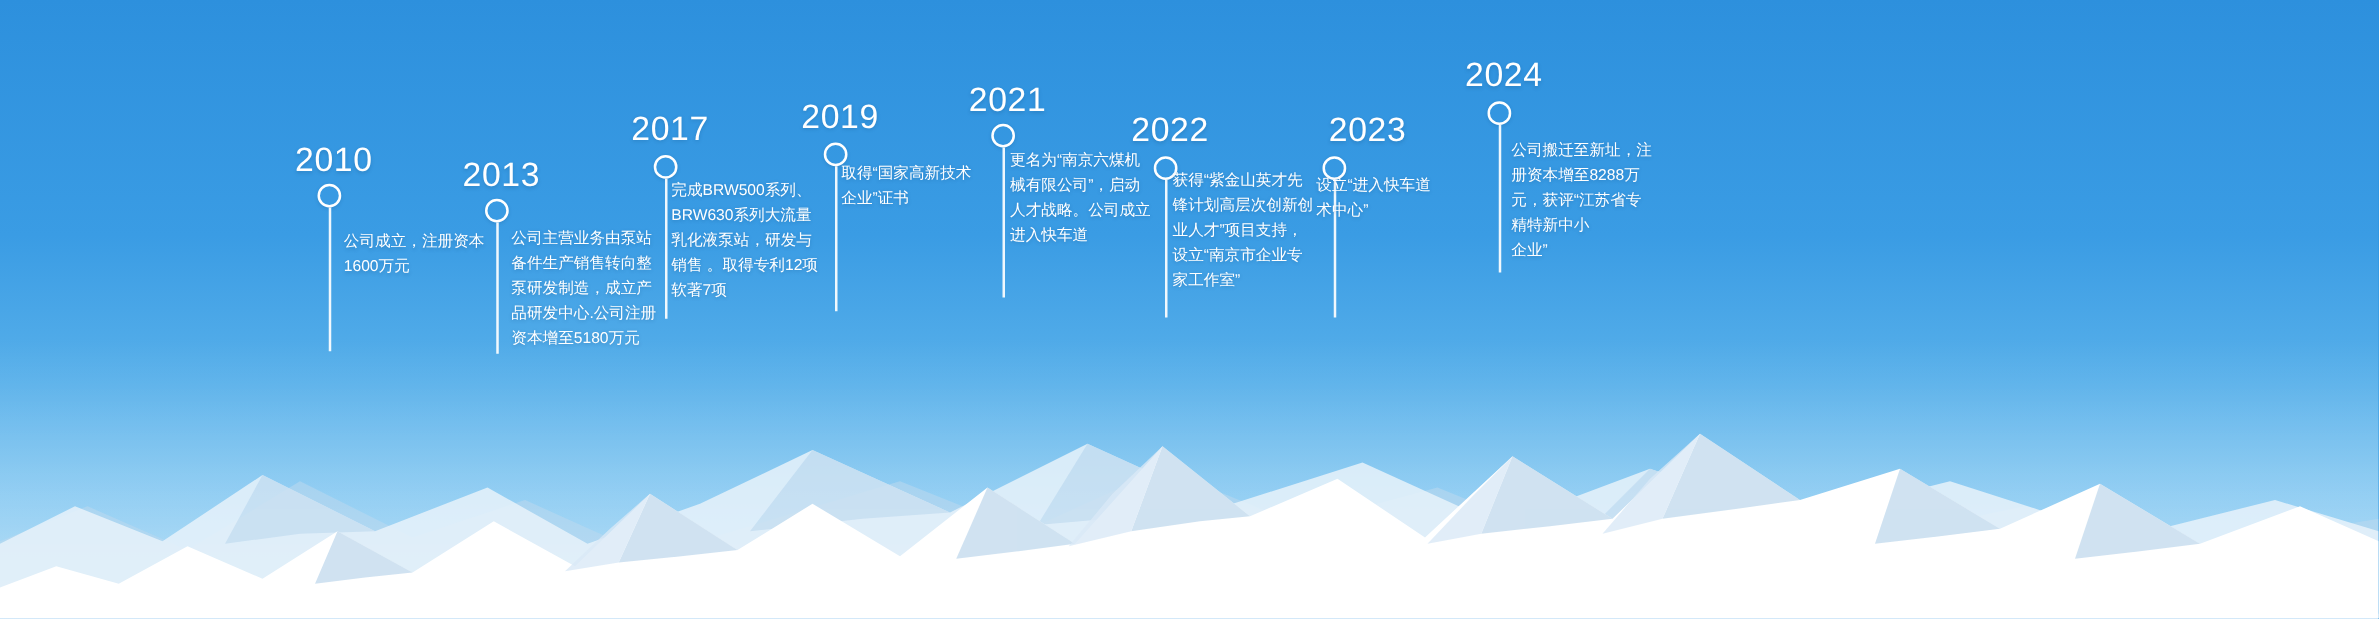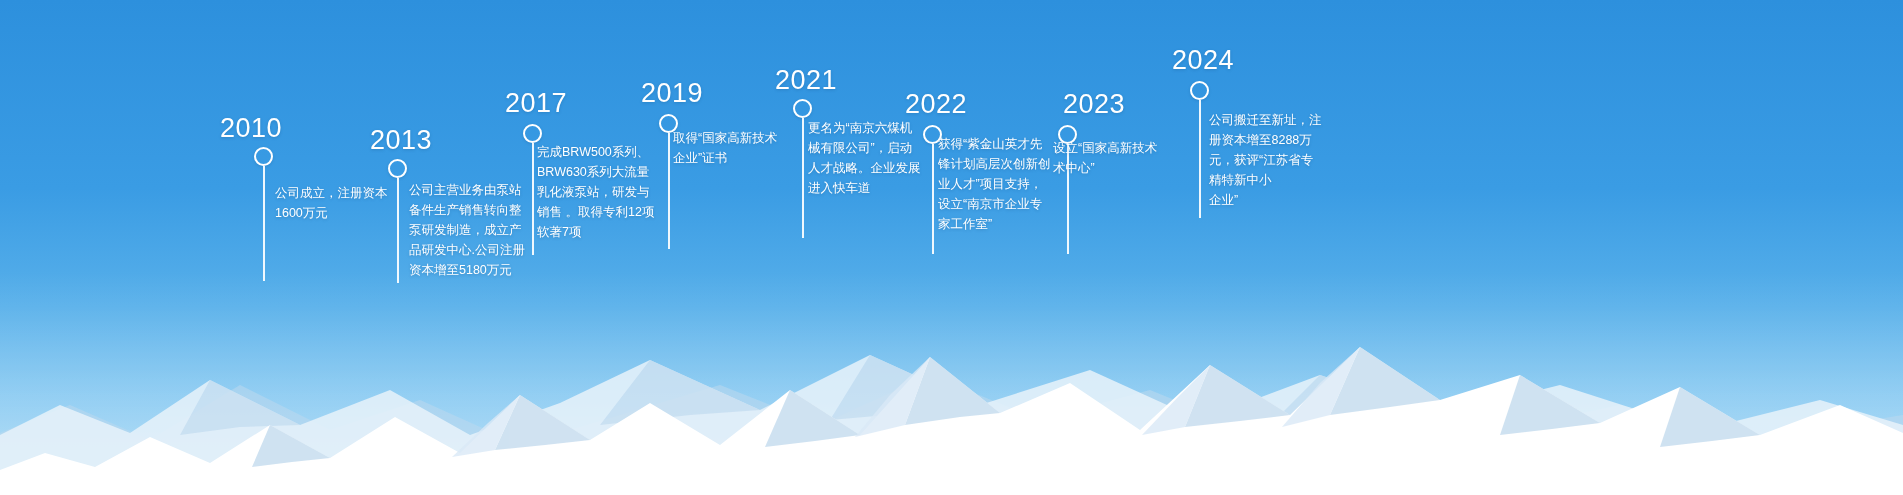--- a/index.html
+++ b/index.html
@@ -110,21 +110,21 @@
       </g>
 
       <polygon points="0,200 0,190 120,178 260,192 400,180 540,195 700,182 880,196 1060,184 1240,197 1420,186 1600,198 1780,188 1903,196 1903,200" fill="#ffffff" opacity=".95"></polygon>
     </svg>
   </div>
 </div>
 
 <div class="timeline">
 
   <div class="item">
-    <div class="year" style="left:220px;top:113px">2010</div>
+    <div class="year" style="left:236px;top:113px">2010</div>
     <div class="dot" style="left:254px;top:147px"></div>
     <div class="stem" style="left:263px;top:166px;height:115px"></div>
     <div class="desc" style="left:275px;top:183px;width:140px">公司成立，注册资本
 1600万元</div>
   </div>
 
   <div class="item">
     <div class="year" style="left:370px;top:125px">2013</div>
     <div class="dot" style="left:388px;top:159px"></div>
     <div class="stem" style="left:397px;top:178px;height:105px"></div>
@@ -153,40 +153,40 @@
     <div class="desc" style="left:673px;top:128px;width:140px">取得“国家高新技术
 企业”证书</div>
   </div>
 
   <div class="item">
     <div class="year" style="left:775px;top:65px">2021</div>
     <div class="dot" style="left:793px;top:99px"></div>
     <div class="stem" style="left:802px;top:118px;height:120px"></div>
     <div class="desc" style="left:808px;top:118px;width:145px">更名为“南京六煤机
 械有限公司”，启动
-人才战略。企业发展
+人才战略。公司成立
 进入快车道</div>
   </div>
 
   <div class="item">
     <div class="year" style="left:905px;top:89px">2022</div>
     <div class="dot" style="left:923px;top:125px"></div>
     <div class="stem" style="left:932px;top:144px;height:110px"></div>
     <div class="desc" style="left:938px;top:134px;width:145px">获得“紫金山英才先
 锋计划高层次创新创
 业人才”项目支持，
 设立“南京市企业专
 家工作室”</div>
   </div>
 
   <div class="item">
     <div class="year" style="left:1063px;top:89px">2023</div>
     <div class="dot" style="left:1058px;top:125px"></div>
     <div class="stem" style="left:1067px;top:144px;height:110px"></div>
-    <div class="desc" style="left:1053px;top:138px;width:145px">设立“国家高新技术
+    <div class="desc" style="left:1053px;top:138px;width:145px">设立“进入快车道
 术中心”</div>
   </div>
 
   <div class="item">
     <div class="year" style="left:1172px;top:45px">2024</div>
     <div class="dot" style="left:1190px;top:81px"></div>
     <div class="stem" style="left:1199px;top:100px;height:118px"></div>
     <div class="desc" style="left:1209px;top:110px;width:145px">公司搬迁至新址，注
 册资本增至8288万
 元，获评“江苏省专

